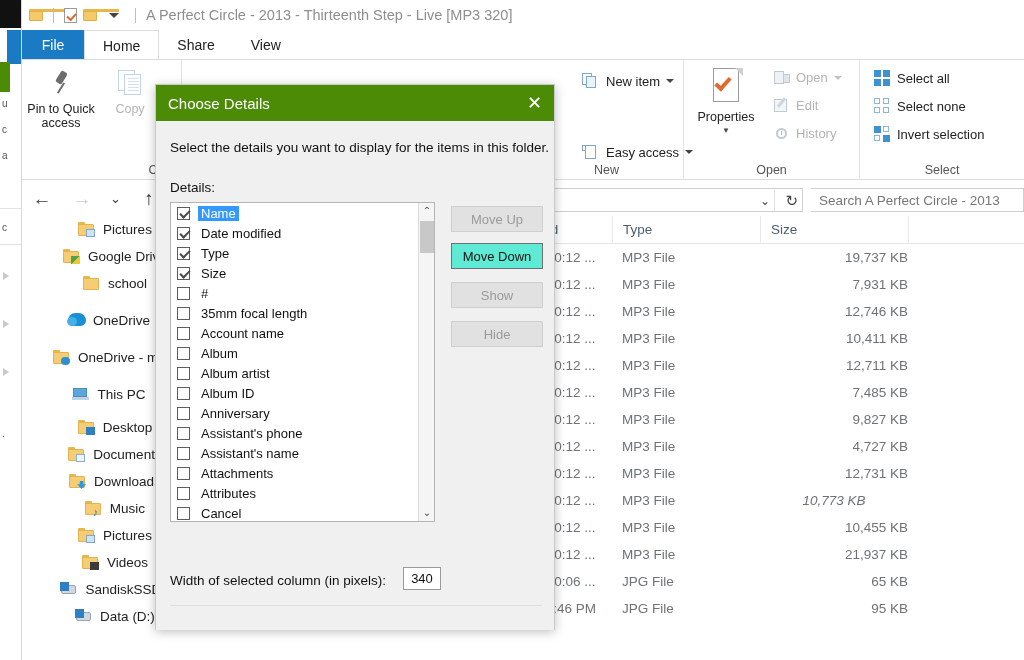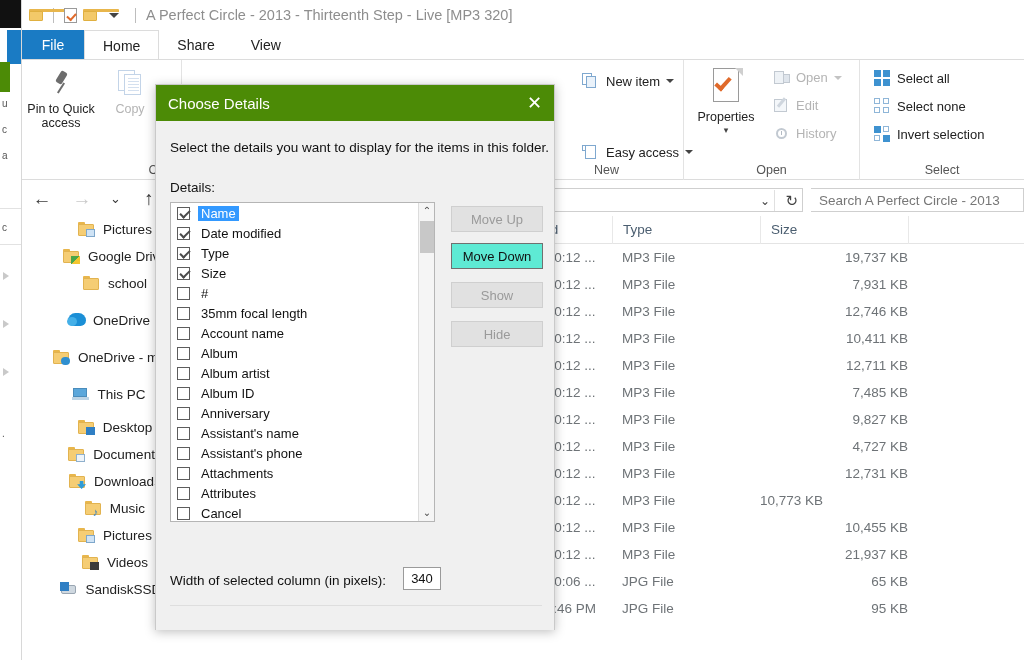--- a/index.html
+++ b/index.html
@@ -443,20 +443,27 @@
           </div>
         <span>Videos</span>
       </div>
       <div class="nav-item ind">
         <div class="nav-ico ic-drive">
             <div class="d"></div>
             <div class="w"></div>
           </div>
         <span>SandiskSSD (</span>
       </div>
+      <div class="nav-item ind">
+        <div class="nav-ico ic-drive">
+            <div class="d"></div>
+            <div class="w"></div>
+          </div>
+        <span>Data (D:)</span>
+      </div>
     </div>
 
     <div class="filelist">
       <div class="col-head">
         <div class="ch" style="left:296px; width:148px;">Date modified</div>
         <div class="ch" style="left:444px; width:148px;">Type</div>
         <div class="ch" style="left:592px; width:148px;">Size</div>
         <div class="ch" style="left:740px; width:60px;"></div>
       </div>
       <div class="rows" id="file-rows">
@@ -501,21 +508,21 @@
             <span class="cell" style="left:592px; width:148px; text-align:right;">4,727 KB</span>
           </div>
           <div class="frow">
             <span class="cell" style="left:306px;">2014-10-10 10:12 ...</span>
             <span class="cell" style="left:454px;">MP3 File</span>
             <span class="cell" style="left:592px; width:148px; text-align:right;">12,731 KB</span>
           </div>
           <div class="frow">
             <span class="cell" style="left:306px;">2014-10-10 10:12 ...</span>
             <span class="cell" style="left:454px;">MP3 File</span>
-            <span class="cell" style="left:592px; width:148px; text-align:left;">10,773 KB</span>
+            <span class="cell" style="left:592px; width:148px; text-align:center;font-style:italic;">10,773 KB</span>
           </div>
           <div class="frow">
             <span class="cell" style="left:306px;">2014-10-10 10:12 ...</span>
             <span class="cell" style="left:454px;">MP3 File</span>
             <span class="cell" style="left:592px; width:148px; text-align:right;">10,455 KB</span>
           </div>
           <div class="frow">
             <span class="cell" style="left:306px;">2014-10-10 10:12 ...</span>
             <span class="cell" style="left:454px;">MP3 File</span>
             <span class="cell" style="left:592px; width:148px; text-align:right;">21,937 KB</span>
@@ -585,25 +592,25 @@
             <div class="litem">
               <div class="lcb"></div>
               <span class="lbl">Album ID</span>
             </div>
             <div class="litem">
               <div class="lcb"></div>
               <span class="lbl">Anniversary</span>
             </div>
             <div class="litem">
               <div class="lcb"></div>
+              <span class="lbl">Assistant's phone</span>
+            </div>
+            <div class="litem">
+              <div class="lcb"></div>
               <span class="lbl">Assistant's name</span>
-            </div>
-            <div class="litem">
-              <div class="lcb"></div>
-              <span class="lbl">Assistant's phone</span>
             </div>
             <div class="litem">
               <div class="lcb"></div>
               <span class="lbl">Attachments</span>
             </div>
             <div class="litem">
               <div class="lcb"></div>
               <span class="lbl">Attributes</span>
             </div>
             <div class="litem">

